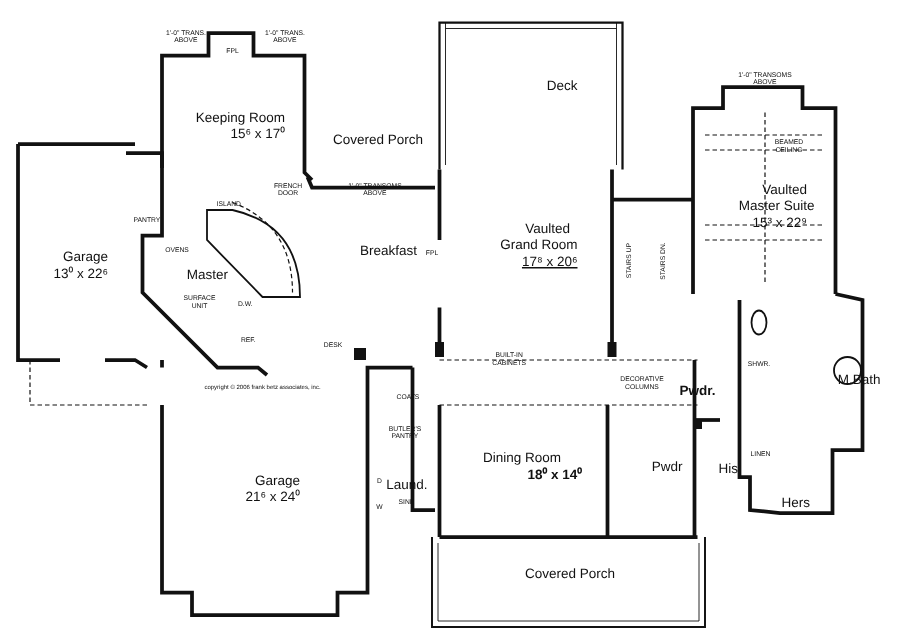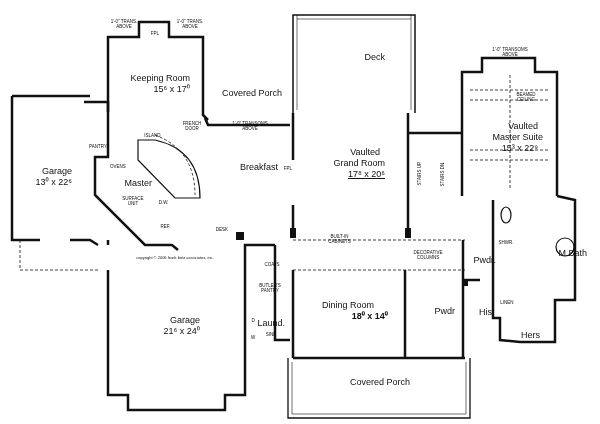--- a/index.html
+++ b/index.html
@@ -90,21 +90,21 @@
 <div class="lbl dim" style="left:140px;top:326px;width:60px;">21⁶ x 24⁰</div>
 
 <div class="lbl" style="left:255px;top:318px;width:30px;">Laund.</div>
 
 <div class="lbl" style="left:304px;top:300px;width:70px;">Dining Room</div>
 <div class="lbl dim" style="left:318px;top:311px;width:70px;font-weight:bold;">18⁰ x 14⁰</div>
 
 <div class="lbl" style="left:415px;top:306px;width:40px;">Pwdr</div>
 <div class="lbl" style="left:330px;top:377px;width:80px;">Covered Porch</div>
 
-<div class="lbl" style="left:468px;top:255px;width:28px;">Pwdr.</div>
+<div class="lbl" style="left:449px;top:255px;width:28px;font-weight:bold;">Pwdr.</div>
 <div class="lbl" style="left:525px;top:248px;width:35px;margin-left:27px;">M.Bath</div>
 <div class="lbl" style="left:472px;top:307px;width:20px;">His</div>
 <div class="lbl" style="left:510px;top:330px;width:30px;">Hers</div>
 
 <div class="tag" style="left:104px;top:19px;width:40px;white-space:normal;">1'-0" TRANS. ABOVE</div>
 <div class="tag" style="left:170px;top:19px;width:40px;white-space:normal;">1'-0" TRANS. ABOVE</div>
 <div class="tag" style="left:145px;top:31px;width:20px;">FPL</div>
 <div class="tag" style="left:180px;top:121px;width:24px;white-space:normal;">FRENCH DOOR</div>
 <div class="tag" style="left:225px;top:121px;width:50px;white-space:normal;">1'-0" TRANSOMS ABOVE</div>
 <div class="tag" style="left:140px;top:133px;width:25px;">ISLAND</div>

